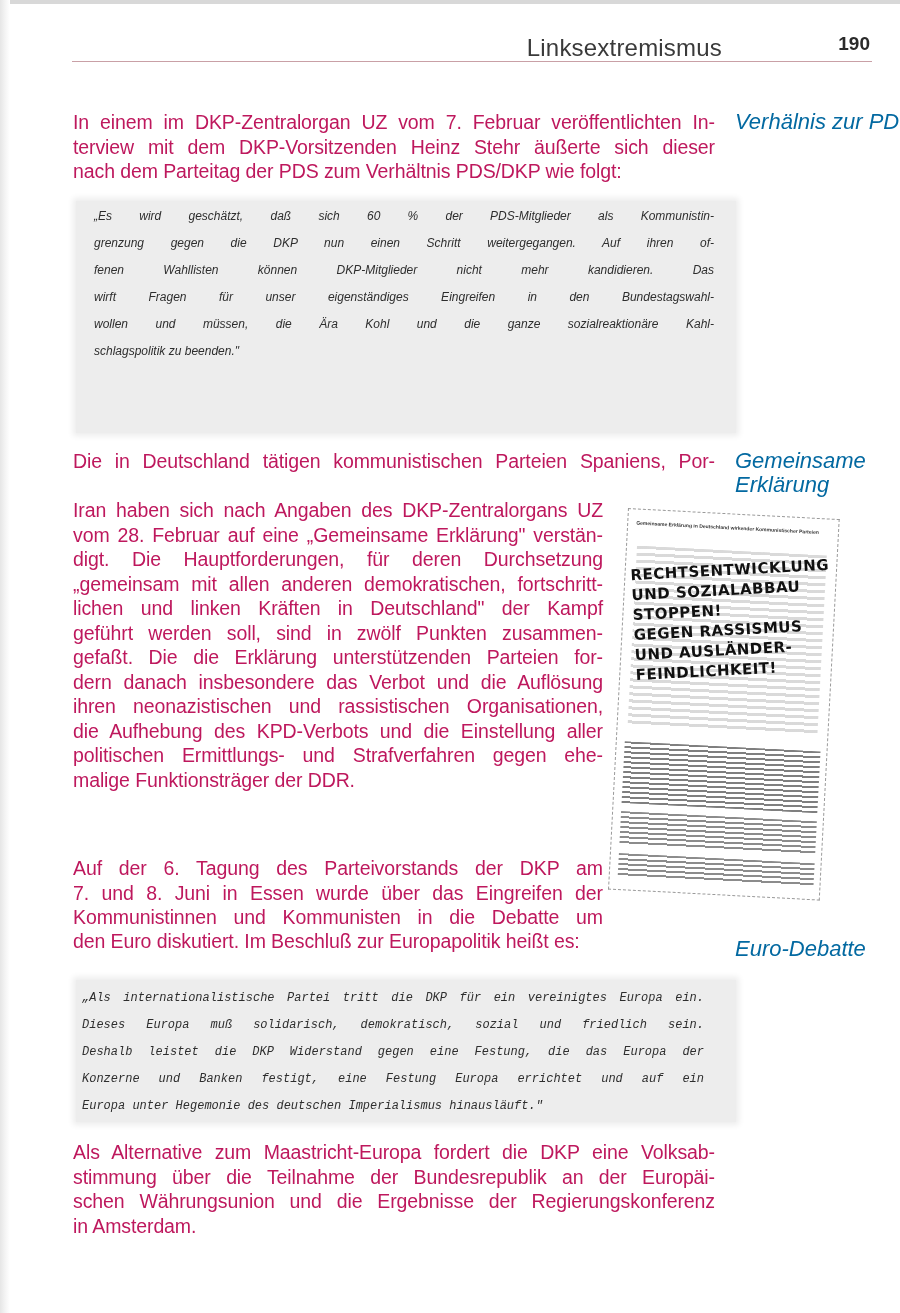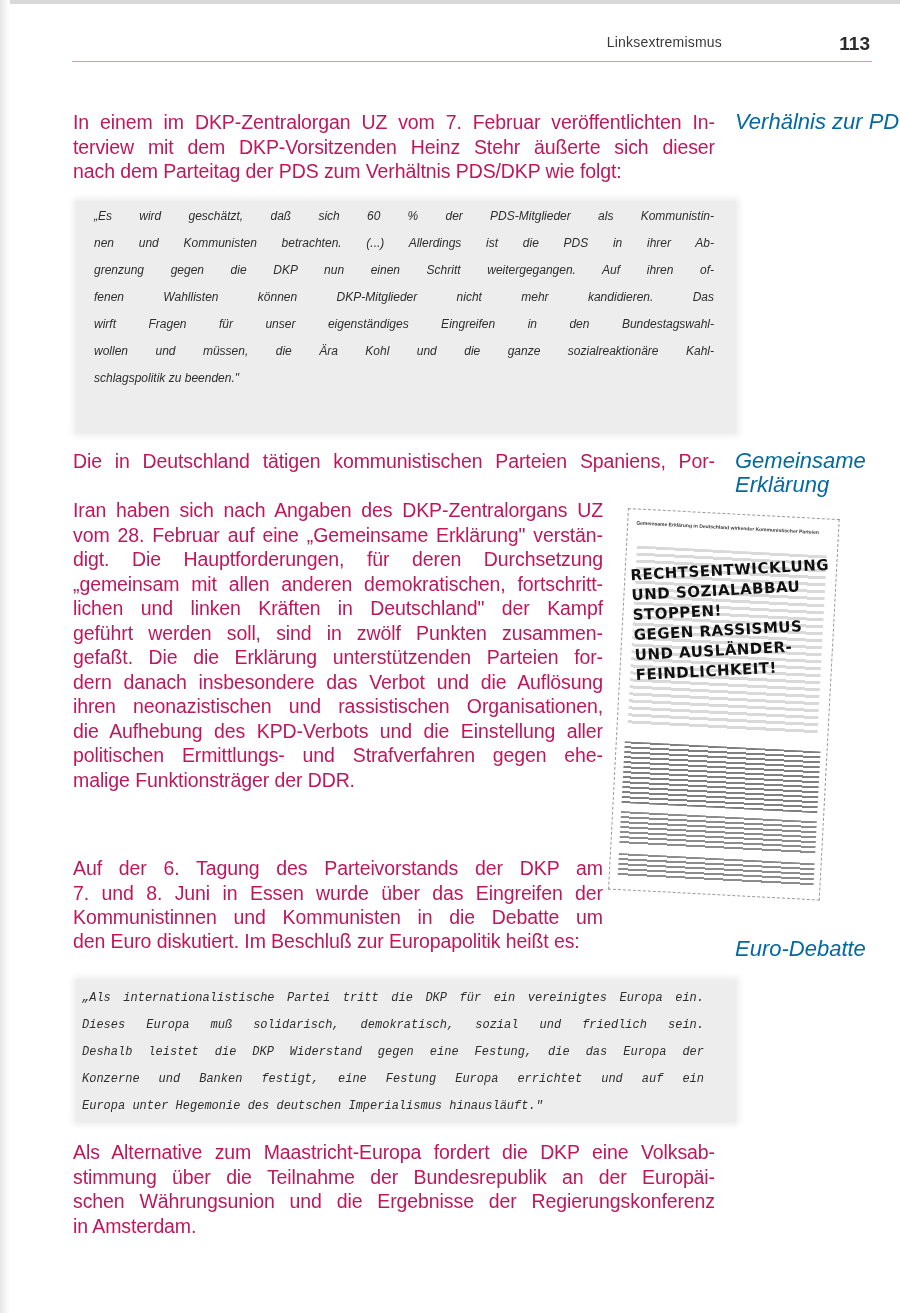--- a/index.html
+++ b/index.html
@@ -7,21 +7,21 @@
       width: 900px; height: 1313px; position: relative; overflow: hidden;
       background: #ffffff;
       font-family: "Liberation Sans", "DejaVu Sans", sans-serif;
       color: #2a2a2a;
     }
     .scan-top { position: absolute; left: 0; top: 0; width: 900px; height: 4px; background: #d8d8d8; }
     .scan-left { position: absolute; left: 0; top: 0; width: 10px; height: 1313px;
       background: linear-gradient(to right, #e6e6e6, #f6f6f6 60%, #ffffff); }
 
     .running-head { position: absolute; left: 72px; top: 30px; width: 800px; height: 32px; }
-    .running-title { position: absolute; right: 150px; top: 4px; font-size: 14px; color: #3a3a3a; letter-spacing: 0.2px; }
+    .running-title { position: absolute; right: 150px; top: 4px; font-size: 24px; color: #3a3a3a; letter-spacing: 0.2px; }
     .page-number { position: absolute; right: 2px; top: 3px; font-size: 19px; font-weight: bold; color: #2a2a2a; }
     .head-rule { position: absolute; left: 0; top: 31px; width: 800px; height: 1px; background: #c9a0a6; }
 
     .body-text {
       position: absolute; font-size: 19.5px; line-height: 24.5px; color: #be185d;
       text-align: justify; letter-spacing: -0.1px;
     }
     .body-text .line { display: block; white-space: nowrap; text-align-last: justify; }
     .body-text .line.last { text-align-last: left; }
 
@@ -60,38 +60,37 @@
       opacity: 0.75; }
   </style>
 </head>
 <body>
 
 <div class="scan-top"></div>
 <div class="scan-left"></div>
 
 <div class="running-head">
   <span class="running-title">Linksextremismus</span>
-  <span class="page-number">113</span>
+  <span class="page-number">190</span>
   <div class="head-rule"></div>
 </div>
 
 <div class="body-text" style="left:73px; top:110px; width:642px;">
   <span class="line">In einem im DKP-Zentralorgan UZ vom 7. Februar veröffentlichten In-</span>
   <span class="line">terview mit dem DKP-Vorsitzenden Heinz Stehr äußerte sich dieser</span>
   <span class="line last">nach dem Parteitag der PDS zum Verhältnis PDS/DKP wie folgt:</span>
 </div>
 
 <div class="margin-note" style="left:735px; top:110px;">
   <span>Verhälnis zur PDS</span>
 </div>
 
 <div class="quote-box" style="left:76px; top:201px; width:660px; height:232px;"></div>
 <div class="quote-text" style="left:94px; top:203px; width:620px;">
   <span class="line">„Es wird geschätzt, daß sich 60 % der PDS-Mitglieder als Kommunistin-</span>
-  <span class="line">nen und Kommunisten betrachten. (...) Allerdings ist die PDS in ihrer Ab-</span>
   <span class="line">grenzung gegen die DKP nun einen Schritt weitergegangen. Auf ihren of-</span>
   <span class="line">fenen Wahllisten können DKP-Mitglieder nicht mehr kandidieren. Das</span>
   <span class="line">wirft Fragen für unser eigenständiges Eingreifen in den Bundestagswahl-</span>
   <span class="line">wollen und müssen, die Ära Kohl und die ganze sozialreaktionäre Kahl-</span>
   <span class="line last">schlagspolitik zu beenden."</span>
 </div>
 
 <div class="body-text" style="left:73px; top:449px; width:642px;">
   <span class="line">Die in Deutschland tätigen kommunistischen Parteien Spaniens, Por-</span>
 </div>

